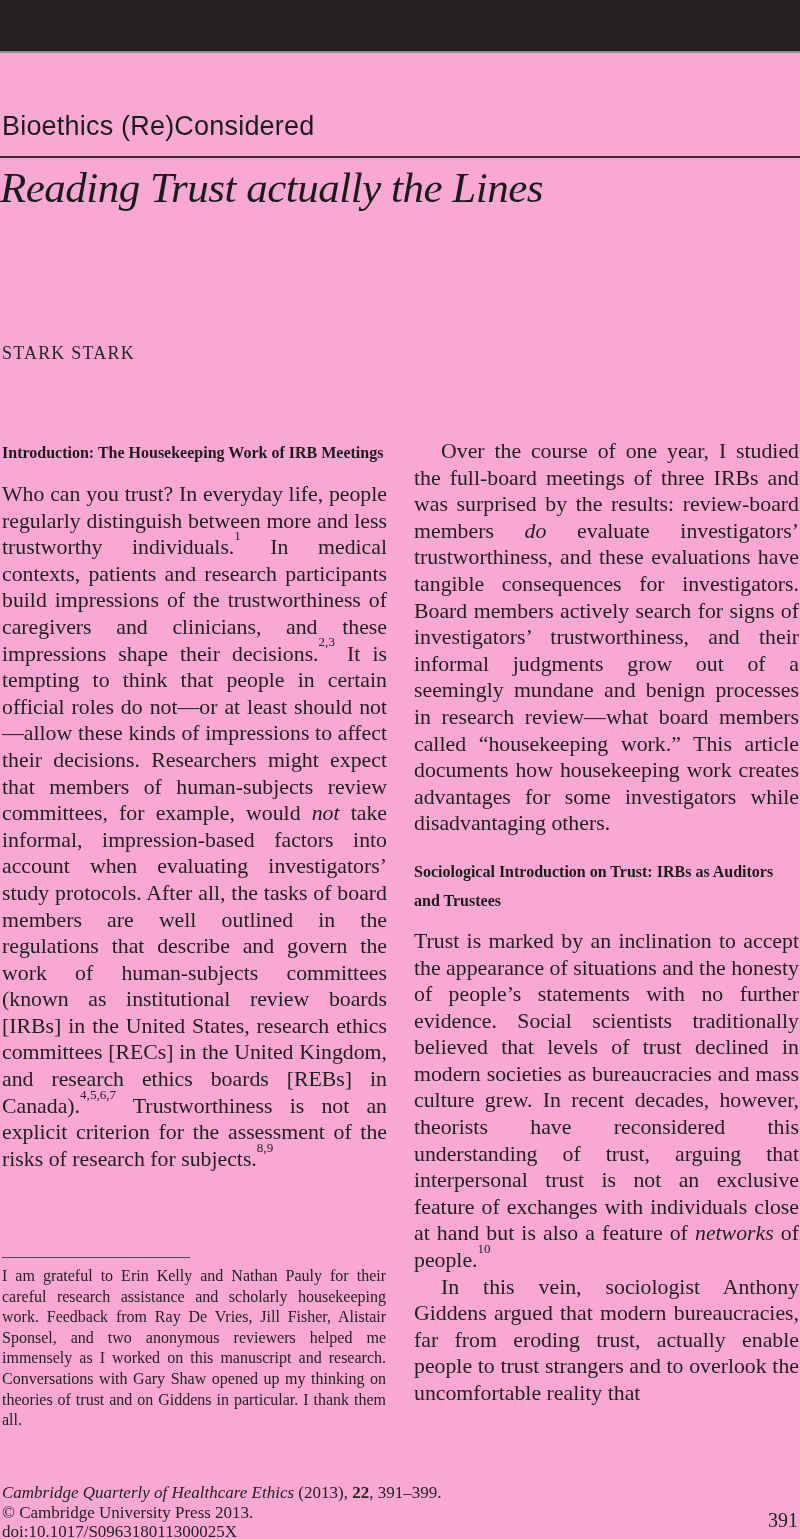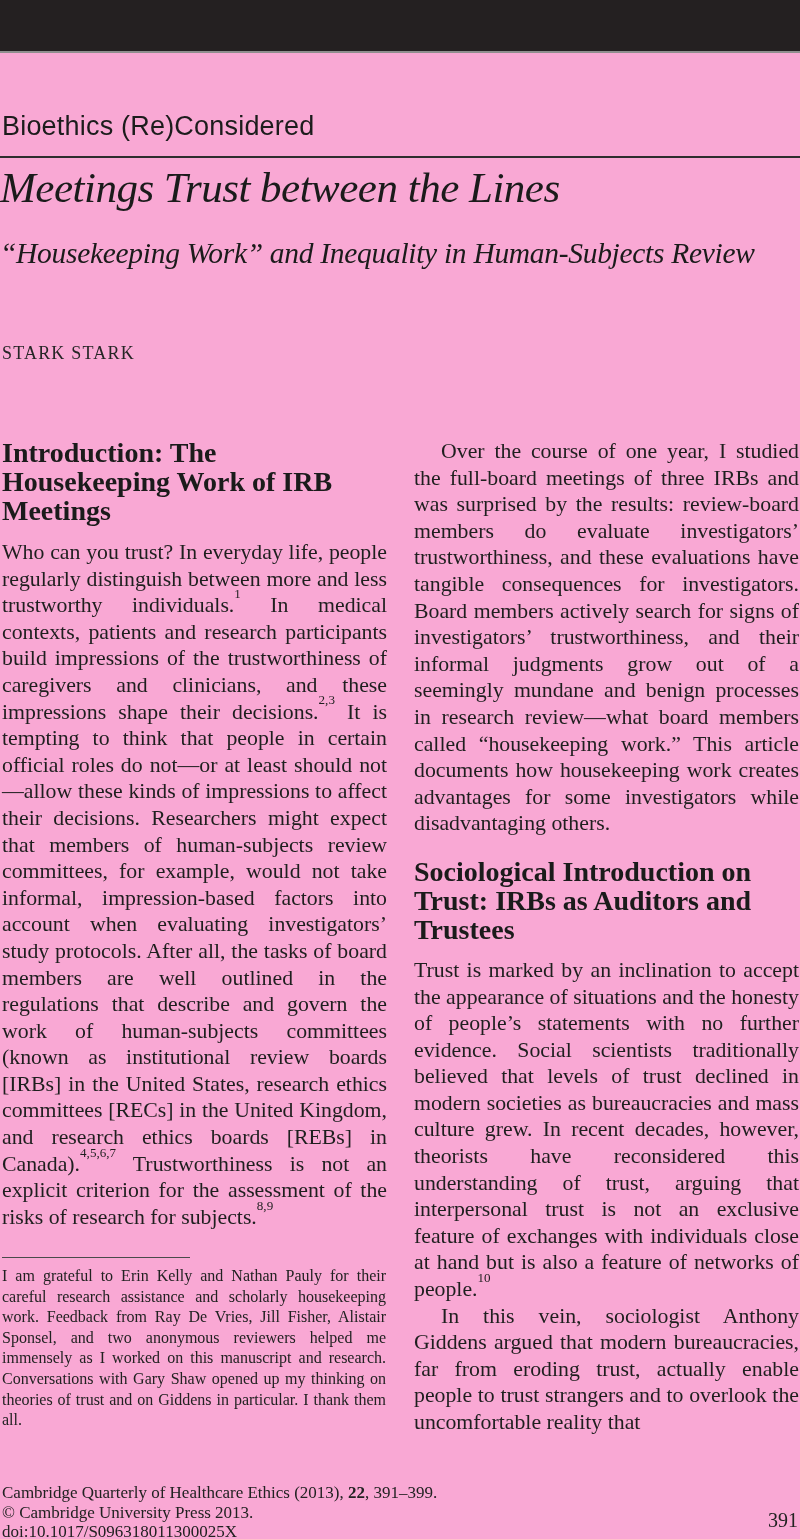--- a/index.html
+++ b/index.html
@@ -44,28 +44,28 @@
     white-space:nowrap;
   }
   .col{
     position:absolute;top:438px;width:385px;
     font-size:21.8px;line-height:26.6px;
     text-align:justify;color:#1f1f1f;
   }
   .col-left{left:2px;}
   .col-right{left:414px;}
   .col h2{
-    font-size:28px;line-height:29px;font-weight:bold;
+    font-size:16px;line-height:29px;font-weight:bold;
     margin:0 0 14px 0;text-align:left;color:#1b1b1b;
   }
   .col h2.mid{margin:20px 0 13px 0;}
   .col p{margin:0;}
   .indent{text-indent:27px;}
   sup{font-size:0.6em;line-height:0;position:relative;top:-0.45em;}
-  .it{}
+  .it{font-style:italic;}
   .bd{font-weight:bold;}
   .footnote{
     position:absolute;left:2px;top:1257px;width:384px;
     font-size:16px;line-height:20.6px;text-align:justify;color:#222;
   }
   .footnote-rule{
     width:188px;height:0;border-top:1.5px solid #4a4a4a;
     margin:0 0 8px 0;
   }
   .footer{
@@ -82,23 +82,22 @@
 <body>
 
 <div id="page">
 
   <div class="masthead" style="background: rgb(36, 32, 33);"></div>
 
   <div class="series">Bioethics (Re)Considered</div>
 
   <div class="header-rule"></div>
 
-  <h1 class="title">Meetings Trust between the Lines</h1>
+  <h1 class="title">Reading Trust actually the Lines</h1>
 
-  <h2 class="subtitle">“Housekeeping Work” and Inequality in Human-Subjects Review</h2>
 
   <div class="author">STARK STARK</div>
 
   <div class="col col-left">
     <h2>Introduction: The Housekeeping Work of IRB Meetings</h2>
     <p><span>Who can you trust? In everyday life, people regularly distinguish between more and less trustworthy individuals.</span><sup>1</sup><span> In medical contexts, patients and research participants build impressions of the trustworthiness of caregivers and clinicians, and these impressions shape their decisions.</span><sup>2,3</sup><span> It is tempting to think that people in certain official roles do not—or at least should not—allow these kinds of impressions to affect their decisions. Researchers might expect that members of human-subjects review committees, for example, would </span><span class="it">not</span><span> take informal, impression-based factors into account when evaluating investigators’ study protocols. After all, the tasks of board members are well outlined in the regulations that describe and govern the work of human-subjects committees (known as institutional review boards [IRBs] in the United States, research ethics committees [RECs] in the United Kingdom, and research ethics boards [REBs] in Canada).</span><sup>4,5,6,7</sup><span> Trustworthiness is not an explicit criterion for the assessment of the risks of research for subjects.</span><sup>8,9</sup></p>
   </div>
 
   <div class="col col-right">
     <p class="indent"><span>Over the course of one year, I studied the full-board meetings of three IRBs and was surprised by the results: review-board members </span><span class="it">do</span><span> evaluate investigators’ trustworthiness, and these evaluations have tangible consequences for investigators. Board members actively search for signs of investigators’ trustworthiness, and their informal judgments grow out of a seemingly mundane and benign processes in research review—what board members called “housekeeping work.” This article documents how housekeeping work creates advantages for some investigators while disadvantaging others.</span></p>

